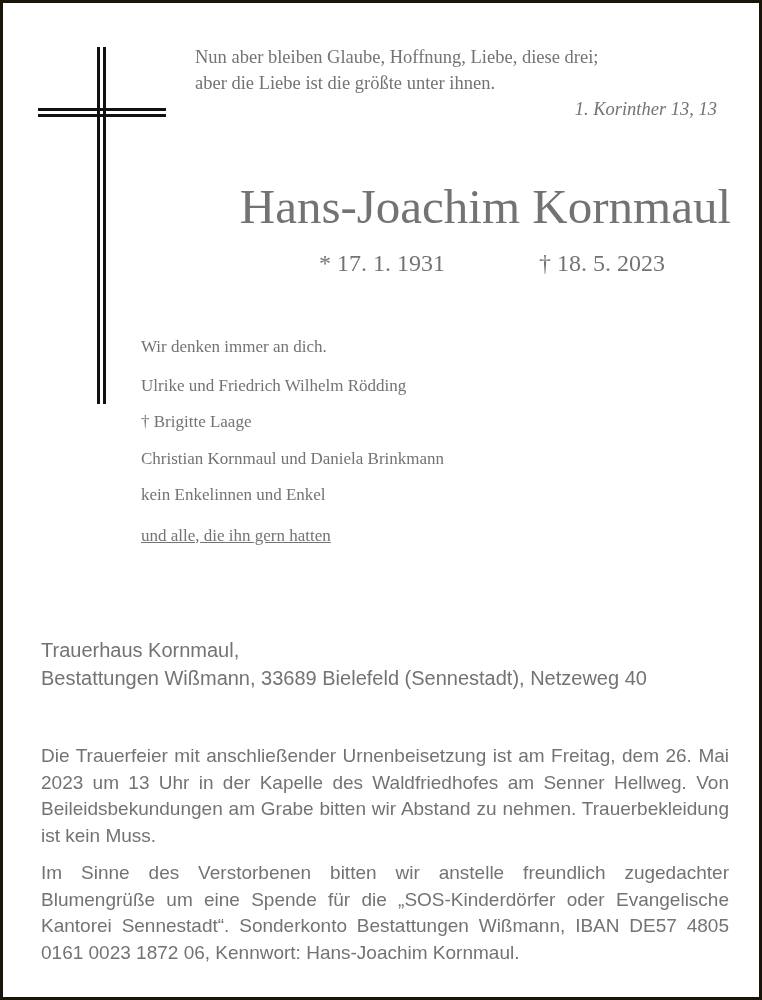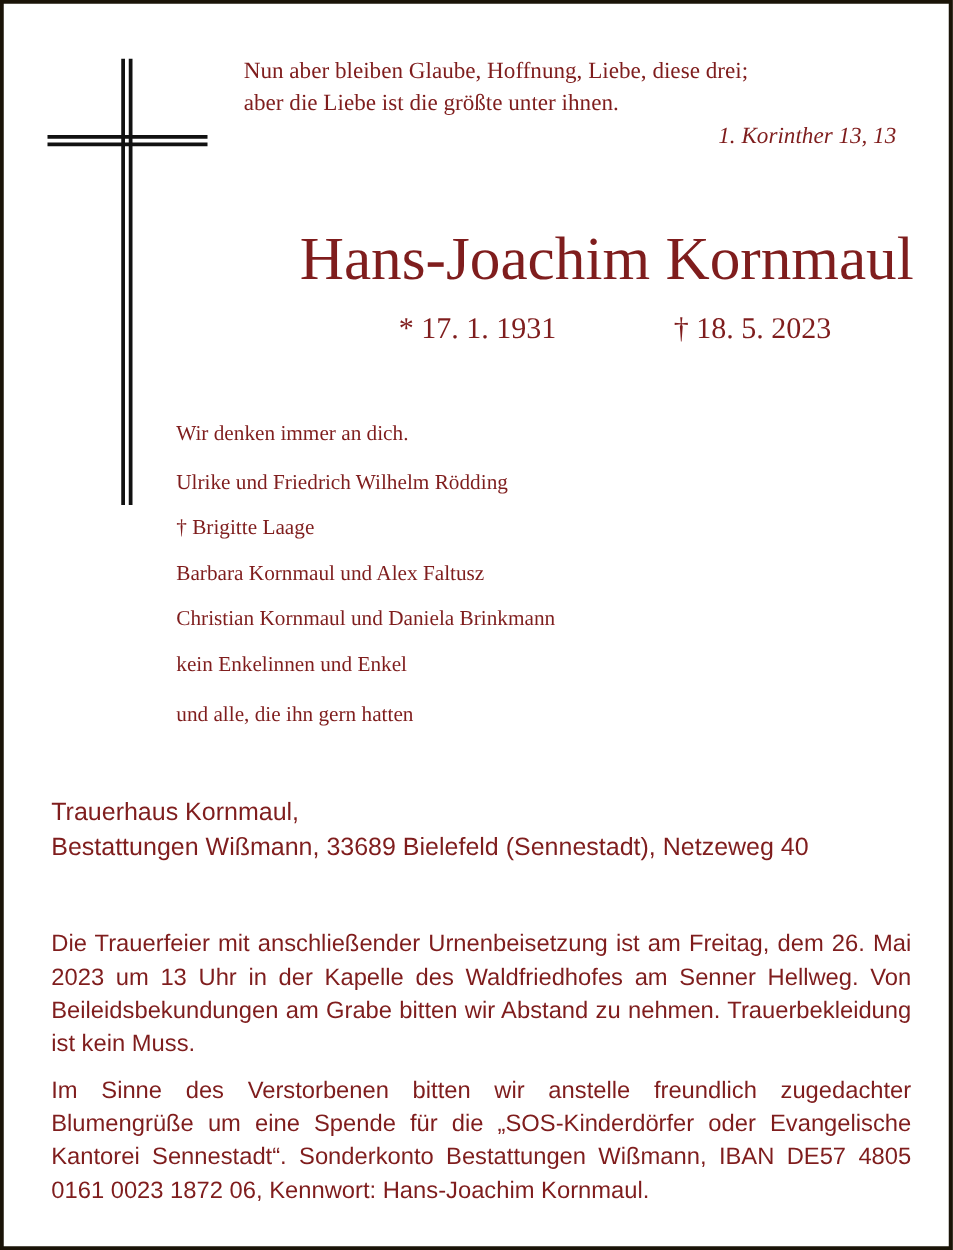--- a/index.html
+++ b/index.html
@@ -1,36 +1,36 @@
 <!DOCTYPE html>
 <html><head>
 <meta charset="utf-8">
 <style>
   html,body{margin:0;padding:0;background:#1a1408;}
   body{width:762px;height:1000px;overflow:hidden;}
   .frame{position:absolute;left:0;top:0;width:762px;height:1000px;background:#1a1408;}
   .page{position:absolute;left:3px;top:3px;width:756px;height:994px;background:#ffffff;
-        font-family:"DejaVu Serif","Liberation Serif",serif;color:#7f1d1d;}
+        font-family:"DejaVu Serif","Liberation Serif",serif;color:#737373;}
   .cross-v1{position:absolute;left:94px;top:44px;width:3px;height:357px;background:#111;}
   .cross-v2{position:absolute;left:100px;top:44px;width:3px;height:357px;background:#111;}
   .cross-h1{position:absolute;left:35px;top:105px;width:128px;height:3px;background:#111;}
   .cross-h2{position:absolute;left:35px;top:111px;width:128px;height:3px;background:#111;}
   .quote{position:absolute;left:192px;top:41px;width:530px;font-size:18.5px;line-height:26px;
          font-family:"Liberation Serif",serif;}
   .quote .ref{text-align:right;font-style:italic;margin-right:8px;}
   .name{position:absolute;left:192px;top:172px;width:536px;text-align:right;
         font-family:"Liberation Serif",serif;font-size:49px;line-height:64px;}
   .dates{position:absolute;left:280px;top:244px;font-family:"Liberation Serif",serif;
          font-size:24px;line-height:32px;}
   .dates span{display:inline-block;margin-left:36px;}
   .dates .born{margin-right:52px;}
   .mourners{position:absolute;left:138px;top:326px;font-family:"Liberation Serif",serif;
             font-size:17px;line-height:36.5px;}
   .mourners .intro{margin-bottom:2px;}
-  .mourners .last{margin-top:4px;}
+  .mourners .last{margin-top:4px;text-decoration:underline;}
   .house{position:absolute;left:38px;top:633px;font-family:Liberation Sans, sans-serif;
          font-size:20px;line-height:28px;}
   .p{position:absolute;left:38px;width:688px;font-family:Liberation Sans, sans-serif;
      font-size:19px;line-height:26.5px;text-align:justify;}
   .p1{top:740px;}
   .p2{top:857px;}
 </style>
 </head>
 <body>
 
@@ -54,21 +54,20 @@
 
     <div class="dates">
       <span class="born">* 17. 1. 1931</span>
       <span>† 18. 5. 2023</span>
     </div>
 
     <div class="mourners">
       <div class="intro">Wir denken immer an dich.</div>
       <div>Ulrike und Friedrich Wilhelm Rödding</div>
       <div>† Brigitte Laage</div>
-      <div>Barbara Kornmaul und Alex Faltusz</div>
       <div>Christian Kornmaul und Daniela Brinkmann</div>
       <div>kein Enkelinnen und Enkel</div>
       <div class="last">und alle, die ihn gern hatten</div>
     </div>
 
     <div class="house">
       <div>Trauerhaus Kornmaul,</div>
       <div>Bestattungen Wißmann, 33689 Bielefeld (Sennestadt), Netzeweg 40</div>
     </div>
 

